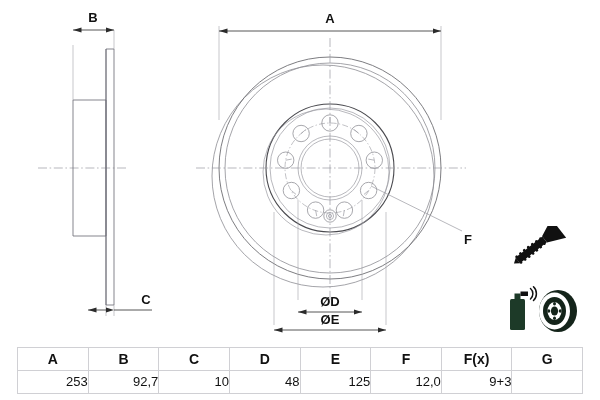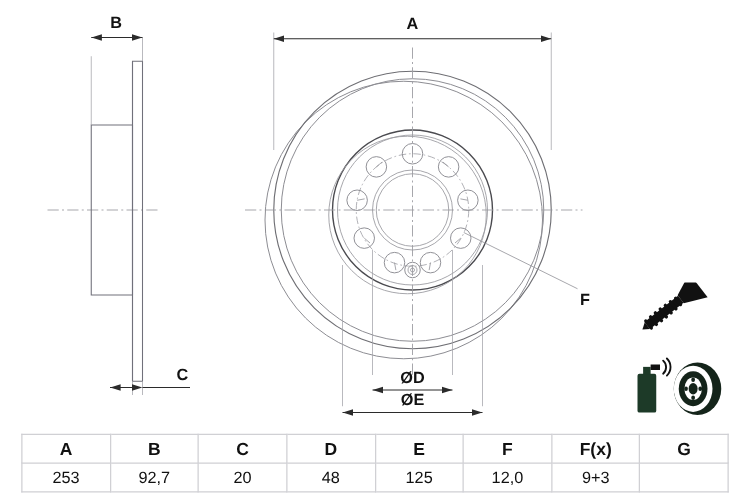--- a/index.html
+++ b/index.html
@@ -92,20 +92,21 @@
     height: 22px;
     line-height: 22px;
   }
   table.spec-table th {
     font-size: 14px;
     font-weight: bold;
   }
   table.spec-table td {
     font-size: 13px;
     font-weight: normal;
+    text-align: right;
   }
   table.spec-table tr.header-row th { border-top: 1px solid #d0d0d4; }
 </style>
 </head>
 <body>
 
 <div id="drawing-root">
 
   <svg class="drawing-svg" viewBox="0 0 600 400">
     <defs>
@@ -287,21 +288,21 @@
           <th>E</th>
           <th>F</th>
           <th>F(x)</th>
           <th>G</th>
         </tr>
       </thead>
       <tbody>
         <tr>
           <td>253</td>
           <td>92,7</td>
-          <td>20</td>
+          <td>10</td>
           <td>48</td>
           <td>125</td>
           <td>12,0</td>
           <td>9+3</td>
           <td></td>
         </tr>
       </tbody>
     </table>
   </div>
 

